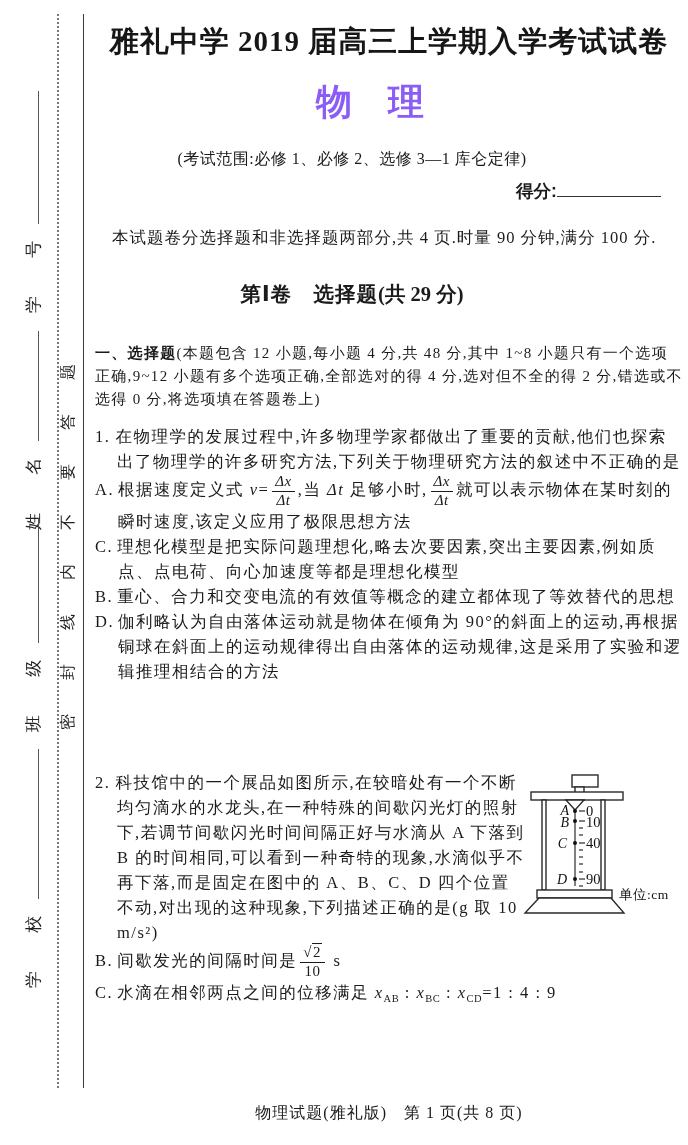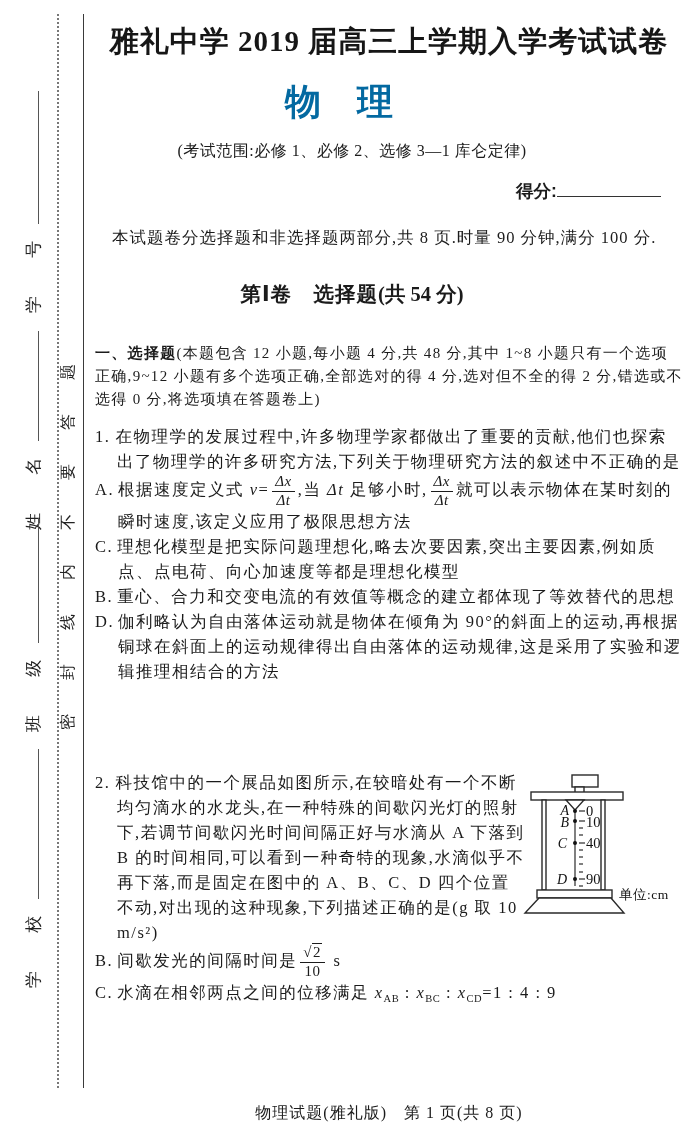--- a/index.html
+++ b/index.html
@@ -16,23 +16,23 @@
   .f-student{left:22px;top:313px;} .f-student .blank{width:133px;}
   .f-name{left:22px;top:530px;} .f-name .blank{width:110px;}
   .f-class{left:22px;top:732px;} .f-class .blank{width:125px;}
   .f-school{left:22px;top:988px;} .f-school .blank{width:150px;}
   .seal-text{position:absolute;left:58px;top:730px;transform-origin:0 0;transform:rotate(-90deg);
              white-space:nowrap;font-size:16px;letter-spacing:34px;color:#222;}
 
   
   .title{position:absolute;left:95px;top:22px;width:588px;text-align:center;
          font-size:29px;font-weight:bold;letter-spacing:1px;color:#161616;}
-  .subject{position:absolute;left:82px;top:78px;width:514px;text-align:center;
-           font-size:36px;font-weight:bold;color:#0369a1;}
-  .scope{position:absolute;left:95px;top:141px;width:514px;text-align:center;font-size:16px;letter-spacing:0.5px;}
+  .subject{position:absolute;left:113px;top:78px;width:514px;text-align:center;
+           font-size:36px;font-weight:bold;color:#8b5cf6;}
+  .scope{position:absolute;left:95px;top:149px;width:514px;text-align:center;font-size:16px;letter-spacing:0.5px;}
   .score{position:absolute;left:516px;top:178px;font-size:17.5px;font-weight:bold;
          font-family:Liberation Sans, sans-serif;}
   .score-line{display:inline-block;width:104px;border-bottom:1.6px solid #333;height:1em;vertical-align:baseline;}
   .intro{position:absolute;left:95px;top:227px;width:578px;font-size:16.5px;letter-spacing:1px;text-indent:17px;}
   .section1{position:absolute;left:95px;top:280px;width:514px;text-align:center;font-size:20.5px;font-weight:bold;}
   .sec-main{font-family:"Liberation Sans","DejaVu Sans",sans-serif;letter-spacing:1px;}
   .sec-paren{font-family:"Liberation Serif",serif;}
   .part-heading{position:absolute;left:95px;top:341px;width:588px;font-size:15px;line-height:23px;letter-spacing:1.3px;}
   .ph-label{font-family:"Liberation Sans","DejaVu Sans",sans-serif;font-weight:bold;}
 
@@ -87,23 +87,23 @@
     <span>学 校</span><span class="blank"></span>
   </div>
   <div class="seal-text">密封线内不要答题</div>
 
   <div class="title">雅礼中学 2019 届高三上学期入学考试试卷</div>
   <div class="subject">物　理</div>
   <div class="scope">(考试范围:必修 1、必修 2、选修 3—1 库仑定律)</div>
   <div class="score">
     <span>得分:</span><span class="score-line"></span>
   </div>
-  <div class="intro">本试题卷分选择题和非选择题两部分,共 8 页.时量 90 分钟,满分 100 分.</div>
+  <div class="intro">本试题卷分选择题和非选择题两部分,共 4 页.时量 90 分钟,满分 100 分.</div>
   <div class="section1">
-    <span class="sec-main">第Ⅰ卷　选择题</span><span class="sec-paren">(共 54 分)</span>
+    <span class="sec-main">第Ⅰ卷　选择题</span><span class="sec-paren">(共 29 分)</span>
   </div>
   <div class="part-heading">
     <span class="ph-label">一、选择题</span><span class="ph-desc">(本题包含 12 小题,每小题 4 分,共 48 分,其中 1~8 小题只有一个选项正确,9~12 小题有多个选项正确,全部选对的得 4 分,选对但不全的得 2 分,错选或不选得 0 分,将选项填在答题卷上)</span>
   </div>
 
   <div id="q1" class="qblock">
     <p class="stem"><span class="qnum">1.</span><span>在物理学的发展过程中,许多物理学家都做出了重要的贡献,他们也探索出了物理学的许多研究方法,下列关于物理研究方法的叙述中不正确的是</span></p>
     <div class="opts">
       <p class="opt"><span class="olabel">A.</span><span>根据速度定义式 </span><i class="ital">v</i><span>=</span><span class="frac ital"><span class="fnum">Δx</span><span class="fden">Δt</span></span><span>,当 </span><i class="ital">Δt</i><span> 足够小时,</span><span class="frac ital"><span class="fnum">Δx</span><span class="fden">Δt</span></span><span>就可以表示物体在某时刻的瞬时速度,该定义应用了极限思想方法</span></p>
       <p class="opt"><span class="olabel">C.</span><span>理想化模型是把实际问题理想化,略去次要因素,突出主要因素,例如质点、点电荷、向心加速度等都是理想化模型</span></p>

